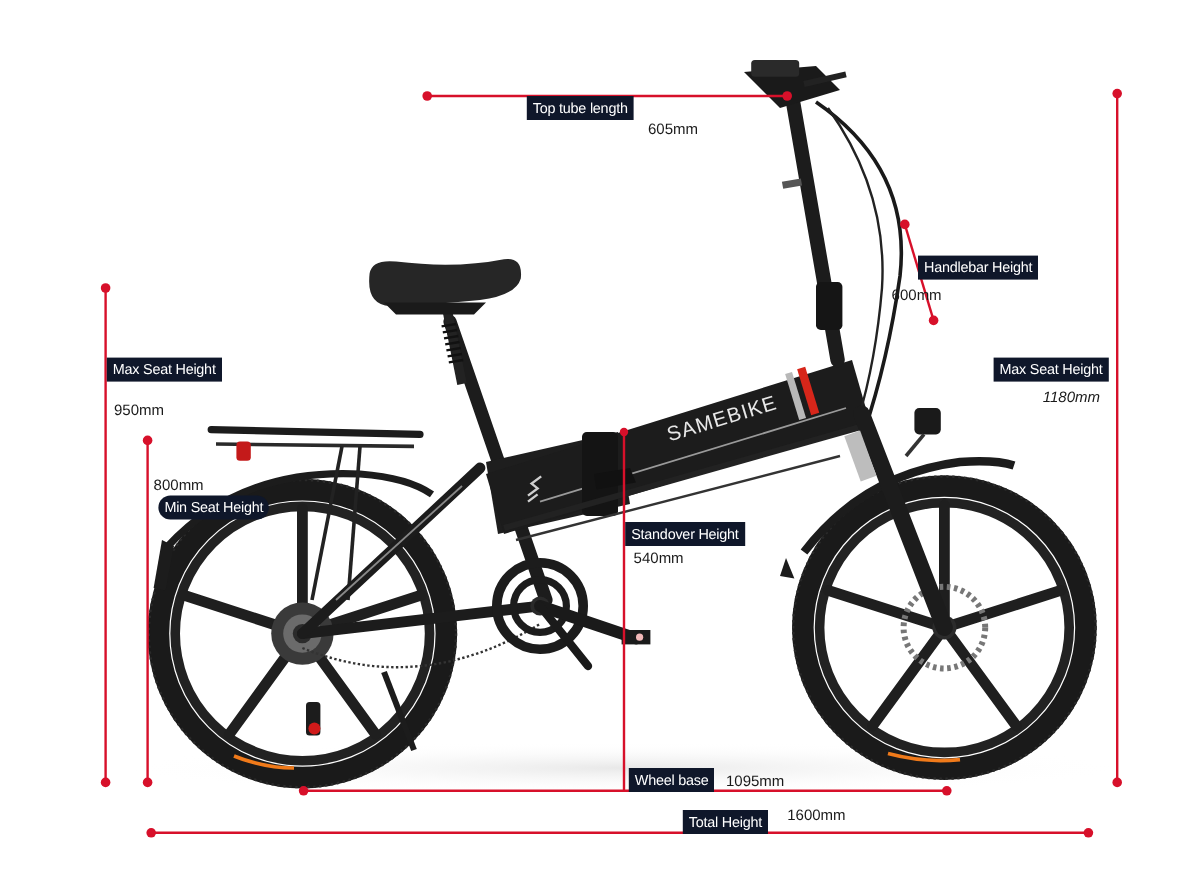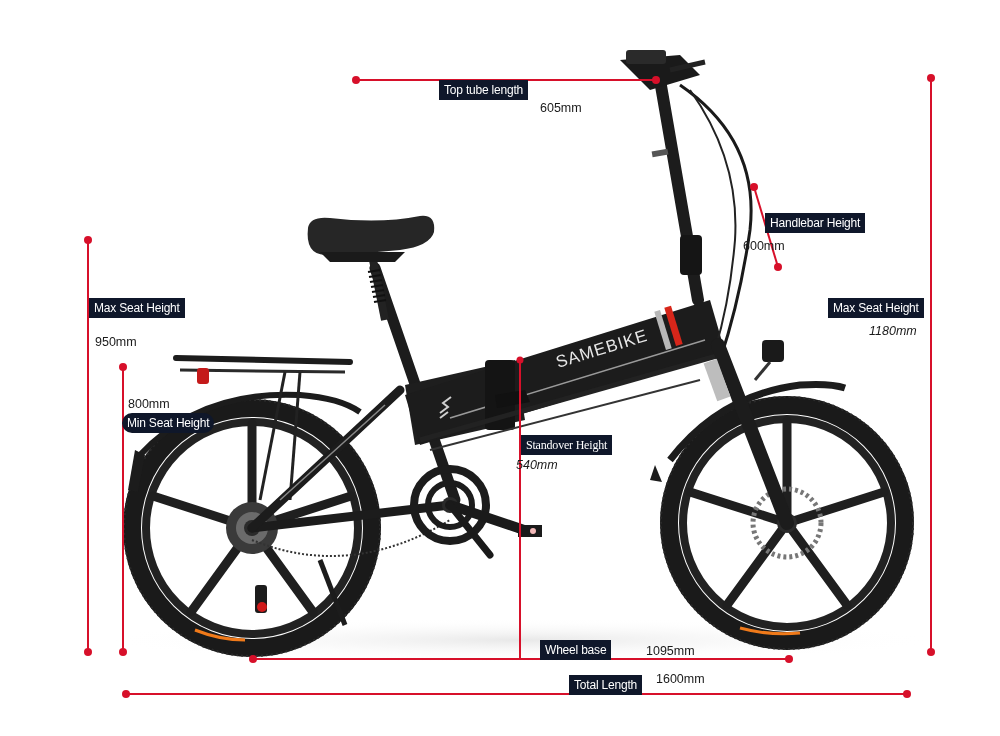--- a/index.html
+++ b/index.html
@@ -192,23 +192,23 @@
   <div class="lbl" style="left:765px;top:213px;">Handlebar Height</div>
   <div class="val" style="left:743px;top:238px;">600mm</div>
 
   <div class="lbl" style="left:828px;top:298px;">Max Seat Height</div>
   <div class="val" style="left:869px;top:323px;font-style:italic;">1180mm</div>
 
   <div class="lbl" style="left:89px;top:298px;">Max Seat Height</div>
   <div class="val" style="left:95px;top:334px;">950mm</div>
 
   <div class="val" style="left:128px;top:396px;">800mm</div>
-  <div class="lbl" style="left:122px;top:413px;border-radius:10px;">Min Seat Height</div>
-
-  <div class="lbl" style="left:521px;top:435px;font-family:Liberation Serif, serif;">Standover Height</div>
-  <div class="val" style="left:516px;top:457px;font-style:italic;">540mm</div>
-
-  <div class="lbl" style="left:540px;top:640px;">Wheel base</div>
-  <div class="val" style="left:646px;top:643px;">1095mm</div>
-
-  <div class="lbl" style="left:569px;top:675px;">Total Length</div>
+  <div class="lbl" style="left:132px;top:413px;border-radius:10px;">Min Seat Height</div>
+
+  <div class="lbl" style="left:521px;top:435px;">Standover Height</div>
+  <div class="val" style="left:528px;top:457px;">540mm</div>
+
+  <div class="lbl" style="left:524px;top:640px;">Wheel base</div>
+  <div class="val" style="left:605px;top:643px;">1095mm</div>
+
+  <div class="lbl" style="left:569px;top:675px;">Total Height</div>
   <div class="val" style="left:656px;top:671px;">1600mm</div>
 </div>
 
 </body></html>

